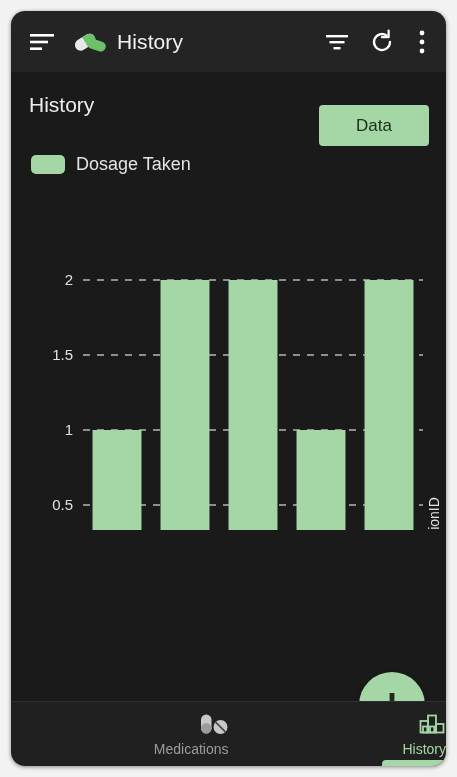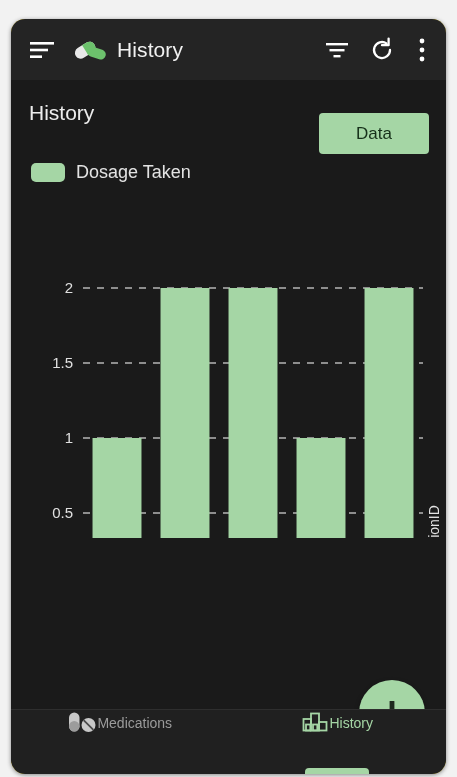--- a/index.html
+++ b/index.html
@@ -17,21 +17,20 @@
   #phone {
     position: absolute;
     left: 11px;
     top: 11px;
     width: 435px;
     height: 755px;
     background: #fde047;
     border-radius: 14px;
     overflow: hidden;
     box-shadow: 0 1px 4px rgba(0,0,0,0.45);
-    margin-top: 8px;
   }
 
   
   #appbar {
     position: absolute;
     left: 0; top: 0;
     width: 435px;
     height: 61px;
     background: #242424;
     display: flex;
@@ -135,21 +134,22 @@
     left: 0; top: 690px;
     width: 435px;
     height: 65px;
     background: #202020;
     border-top: 1px solid #2e2e2e;
     display: flex;
   }
   .nav-item {
     flex: 1;
     display: flex;
-    align-items: flex-start;
+    flex-direction: column;
+    align-items: flex-end;
     justify-content: center;
     position: relative;
     cursor: pointer;
   }
   .nav-label {
     font-size: 14px;
     margin-top: 5px;
   }
   .nav-item.inactive .nav-label { color: #9b9b9b; }
   .nav-item.active   .nav-label { color: #a5d6a5; }

